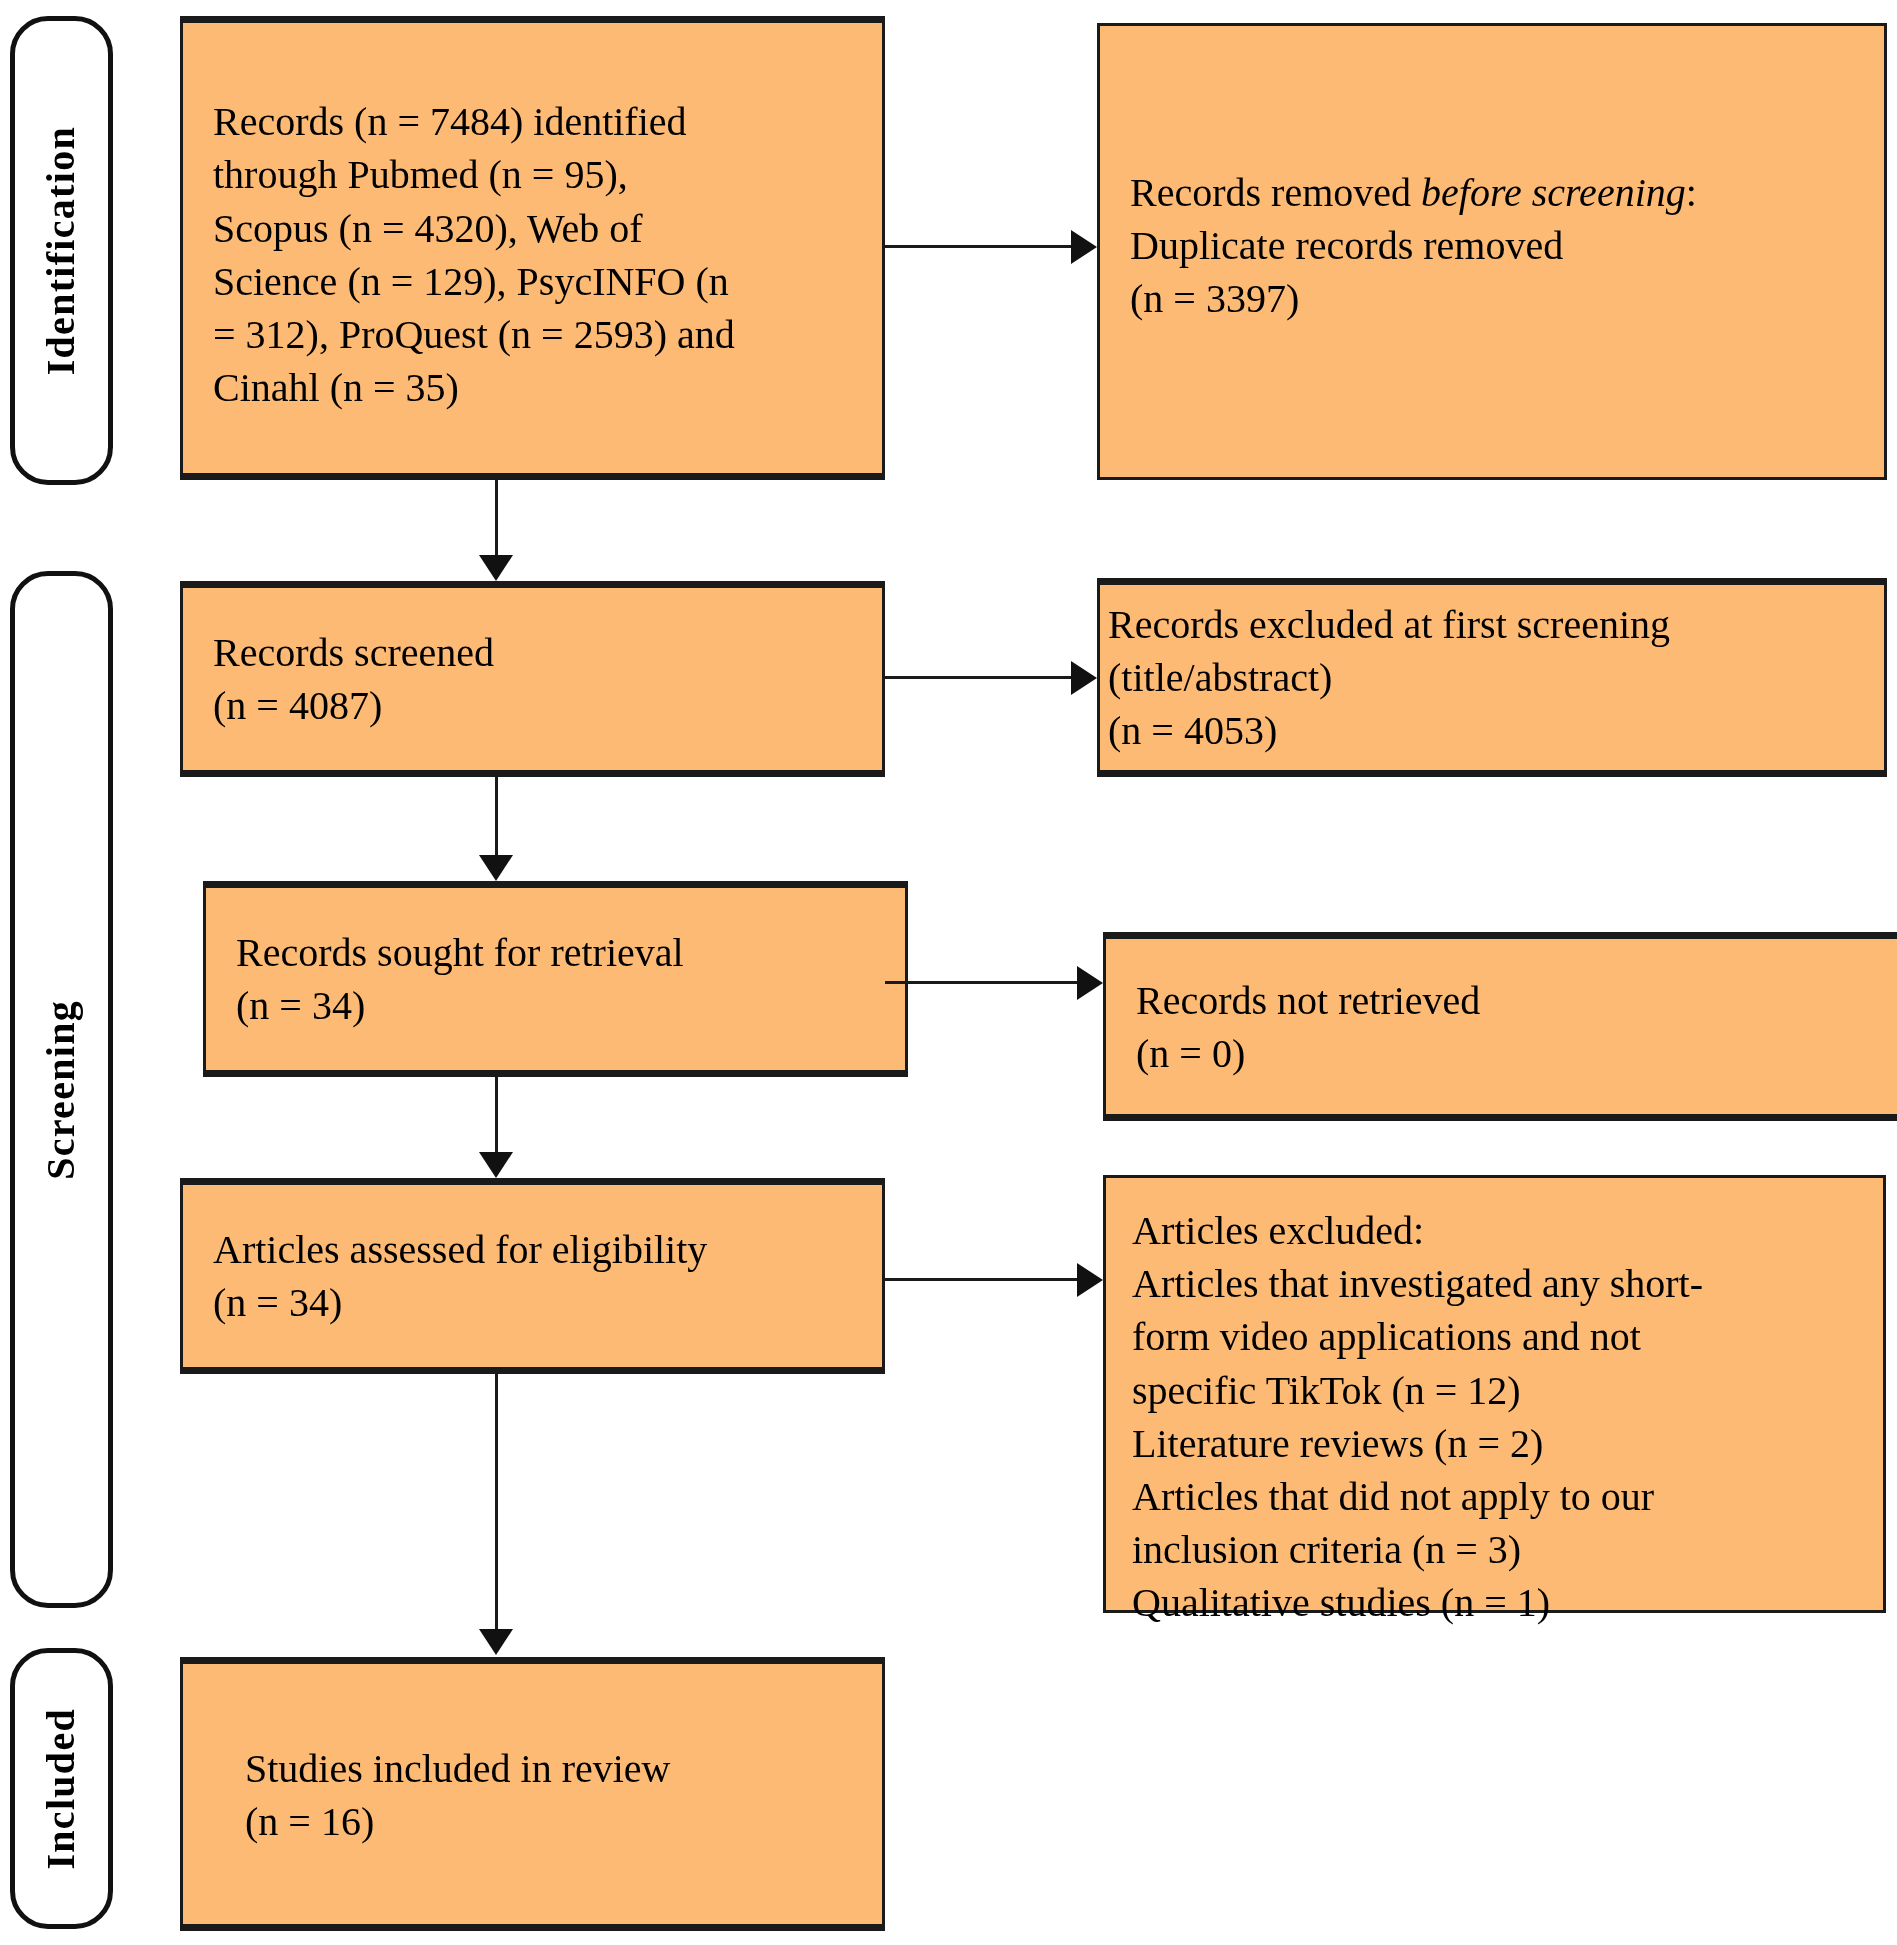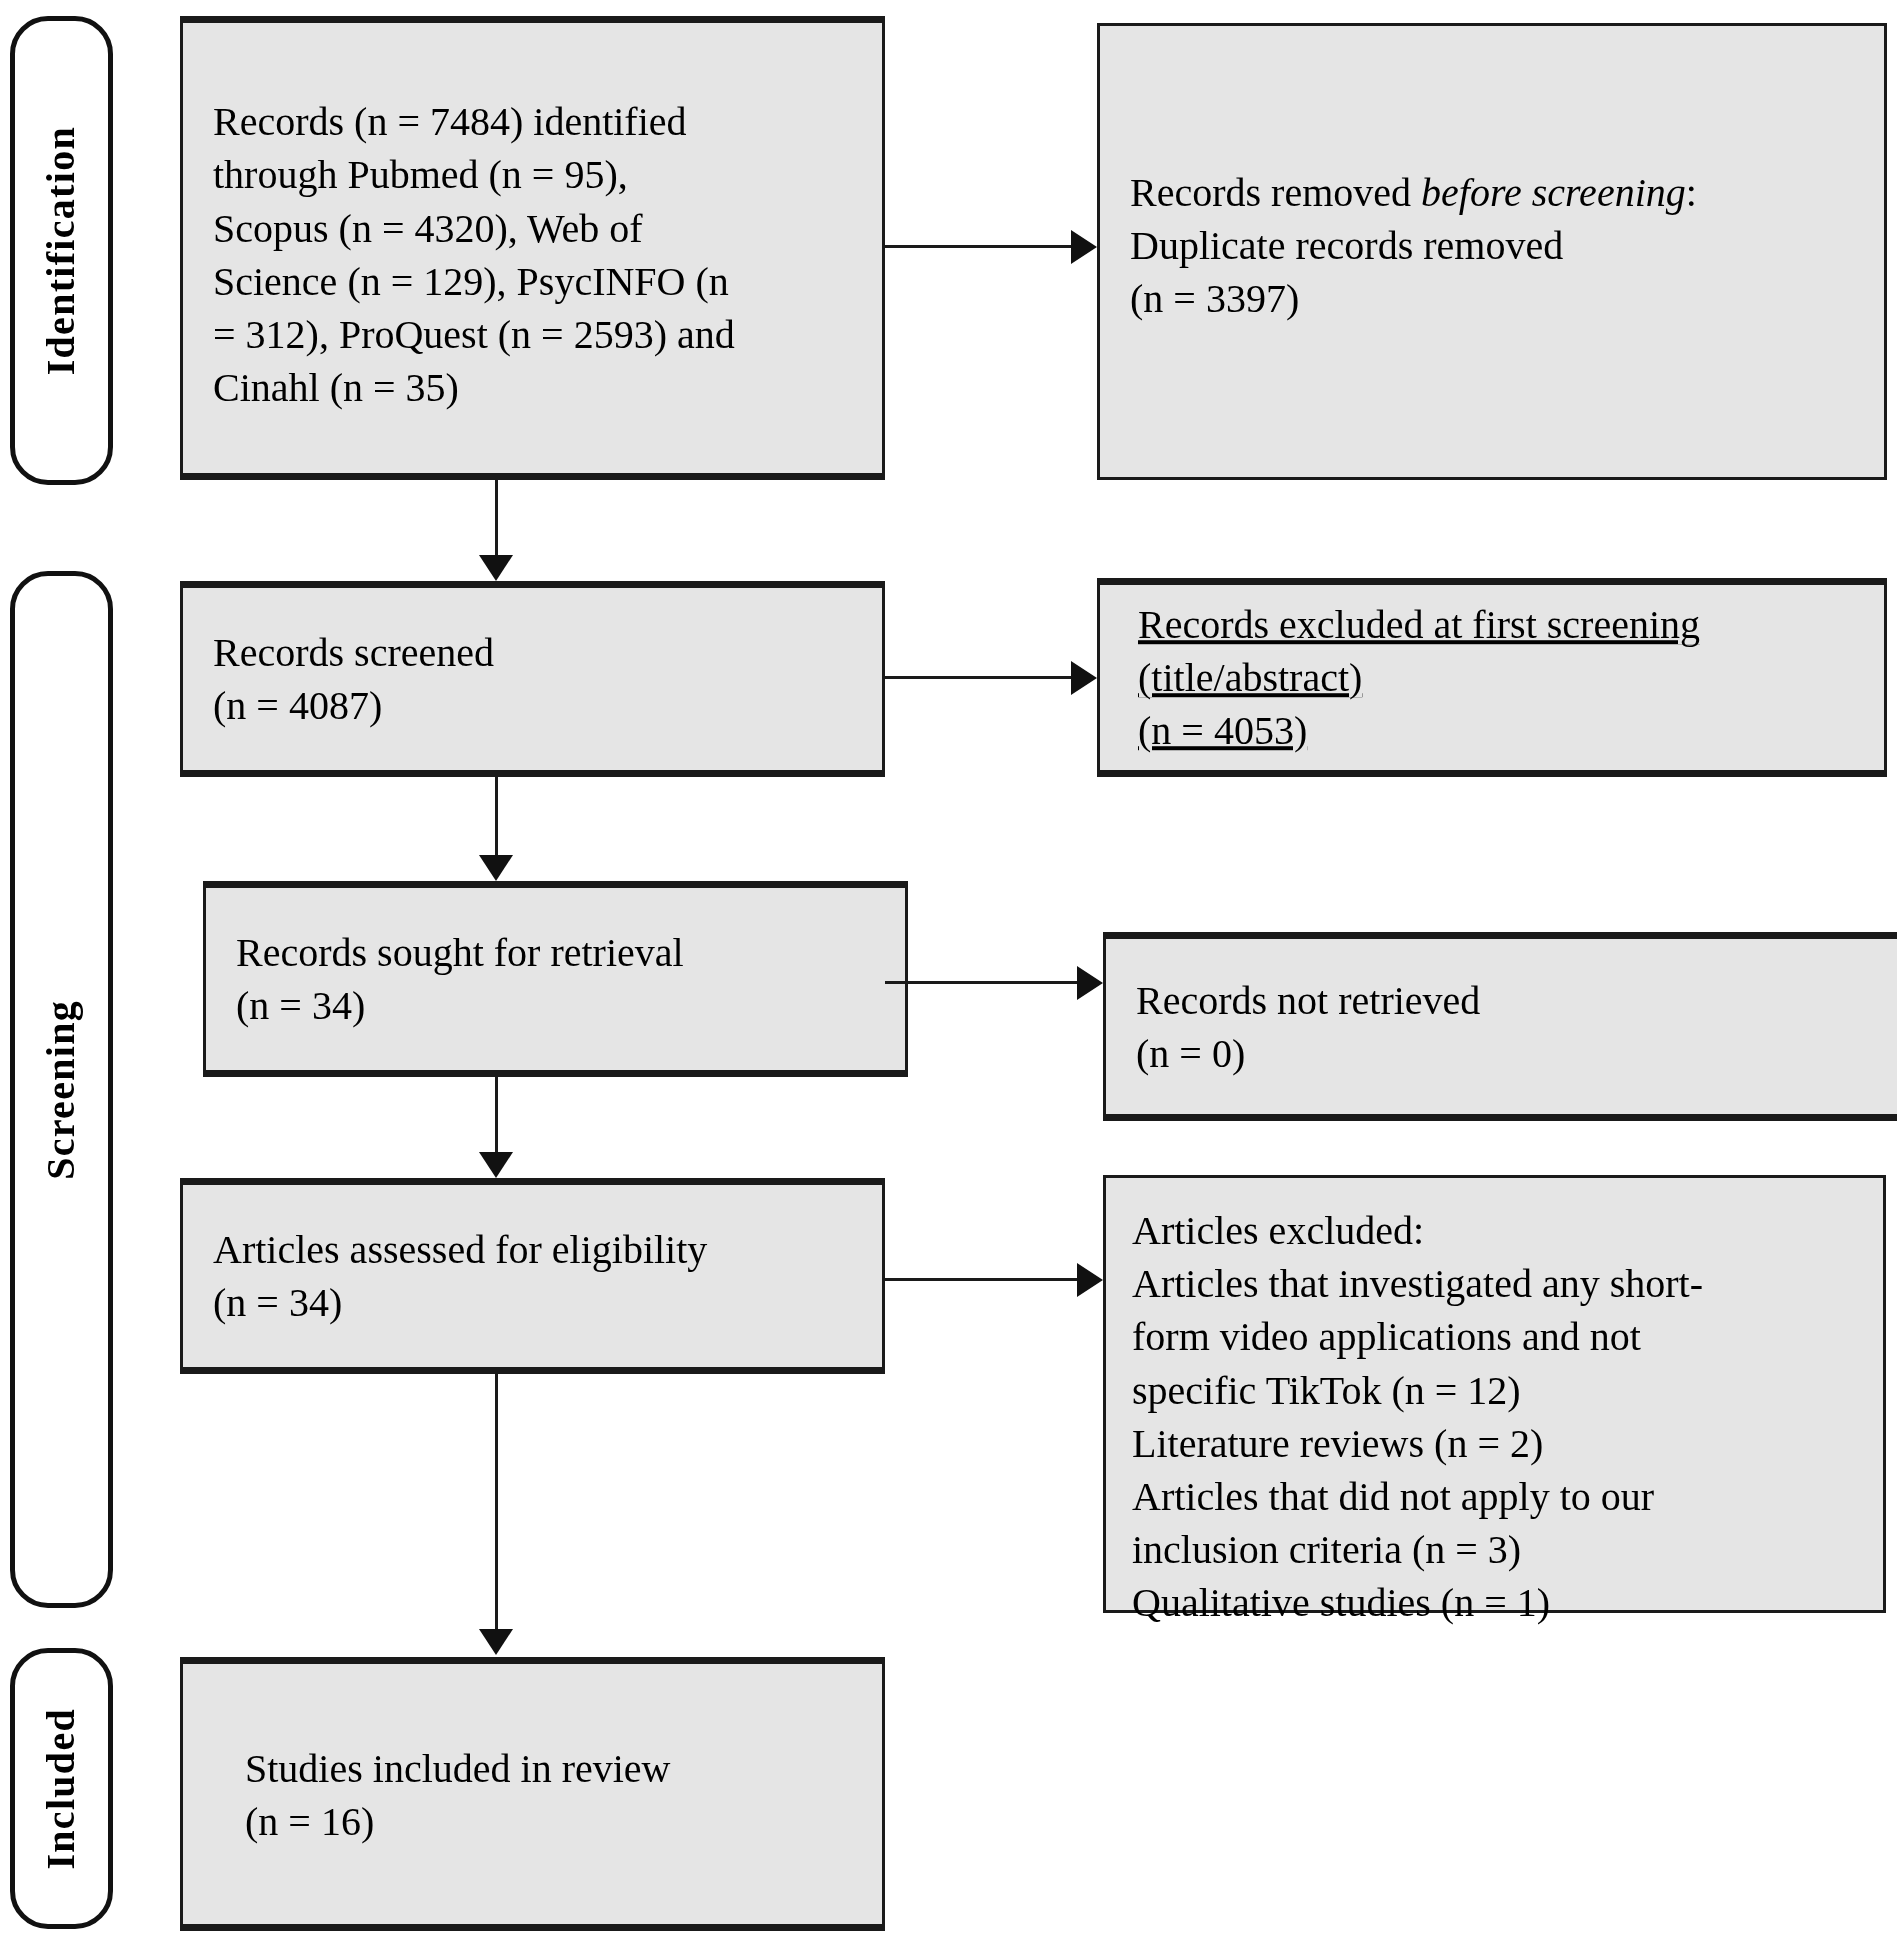--- a/index.html
+++ b/index.html
@@ -34,21 +34,21 @@
     font-size:40px;
     letter-spacing:1.3px;
     line-height:1;
     white-space:nowrap;
   }
 
   
   .box{
     position:absolute;
     border:3.9px solid #1a1a1a;
-    background:#e5e5e5;
+    background:#fdba74;
     box-sizing:border-box;
     padding:0;
   }
   .box.heavy{
     border-top-width:7.2px;
     border-bottom-width:7.2px;
   }
   .box-text{
     position:absolute;
     left:30px;
@@ -134,21 +134,21 @@
   <div class="v-arrow" style="left:479px; top:555px;"></div>
 
   <div class="box heavy" style="left:180px; top:581px; width:705px; height:196px;padding-left:16px;">
     <div class="box-text vc">
       <div>Records screened</div>
       <div>(n = 4087)</div>
     </div>
   </div>
 
   <div class="box heavy" style="left:1097px; top:578px; width:790px; height:199px;">
-    <div class="box-text vc" style="left:38px;text-decoration:underline;">
+    <div class="box-text vc" style="left:8px;">
       <div>Records excluded at first screening</div>
       <div>(title/abstract)</div>
       <div>(n = 4053)</div>
     </div>
   </div>
 
   <div class="h-line" style="left:885px; top:676px; width:186px;"></div>
   <div class="h-arrow" style="left:1071px; top:661px;"></div>
 
   <div class="v-line" style="left:495px; top:777px; height:82px;"></div>

